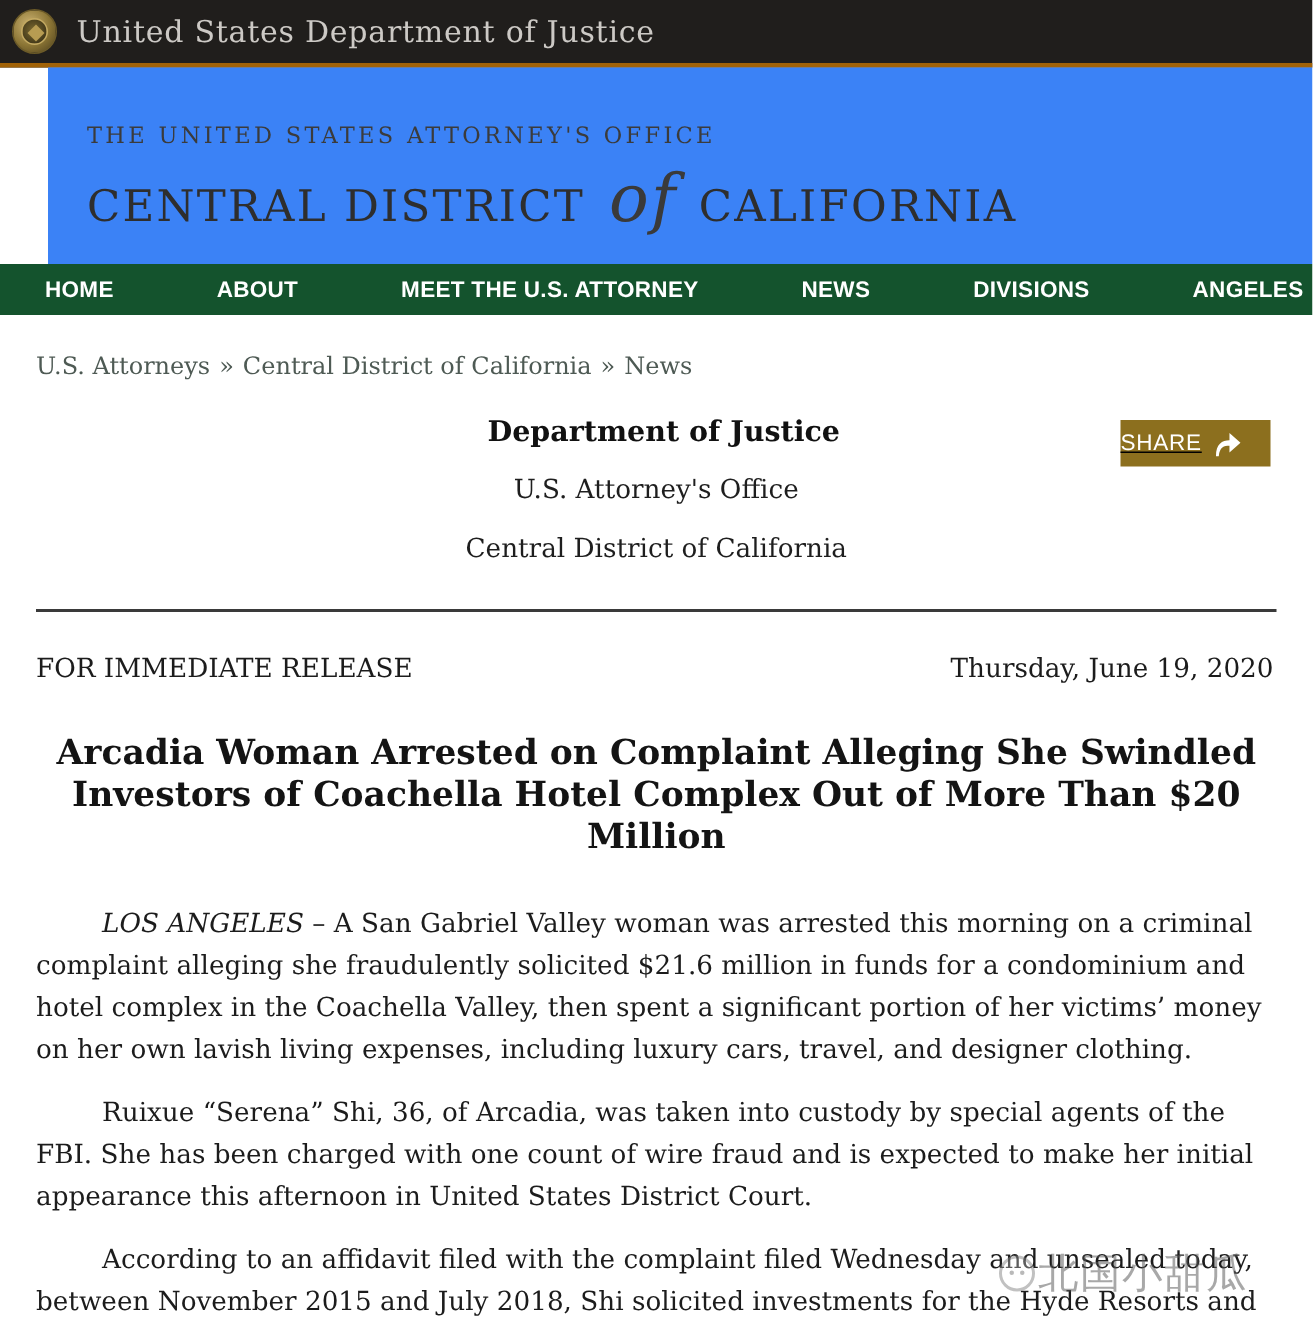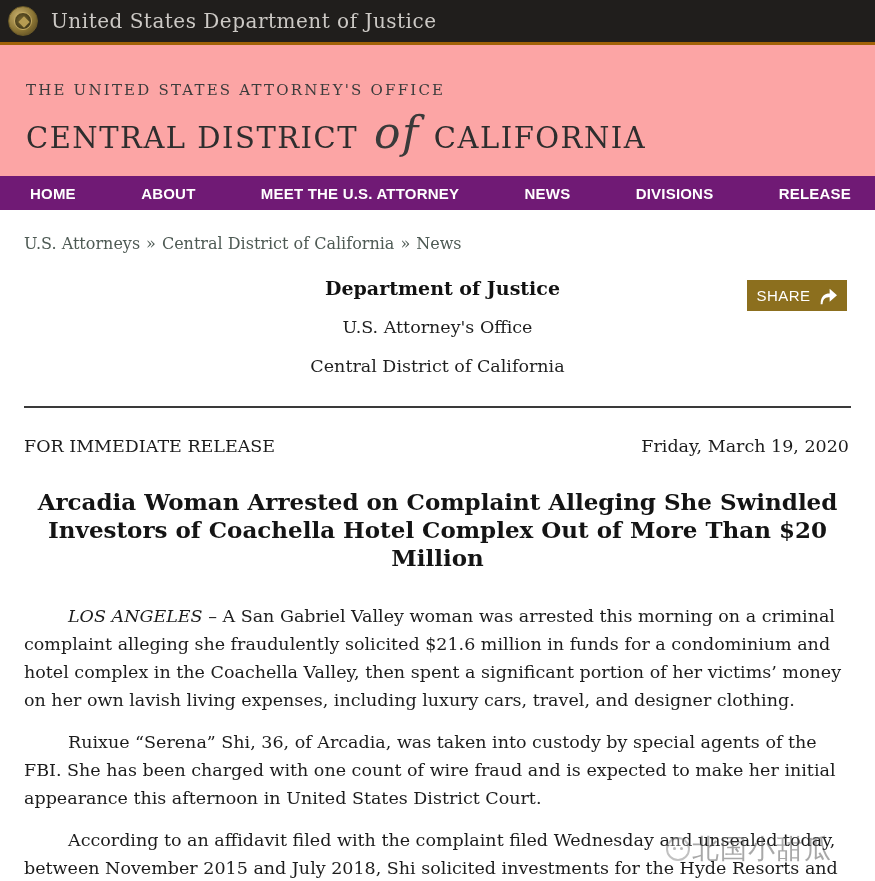--- a/index.html
+++ b/index.html
@@ -36,40 +36,40 @@
     content: ""; position: absolute; left: 11px; top: 11px;
     width: 8px; height: 8px; transform: rotate(45deg);
     background: #b79c52; z-index: 1;
   }
   .topbar-title {
     color: #ccc9c5; font-size: 20px; margin-left: 13px;
     letter-spacing: 0.5px;
   }
 
   
-  .masthead { padding: 36px 16px 18px 26px; background: #fca5a5; }
+  .masthead { padding: 36px 16px 18px 26px; background: #3b82f6; margin-left: 32px; }
   .office-line {
     font-size: 15px; letter-spacing: 2.2px; color: #3b3b3b;
     margin-bottom: 8px;
   }
   .district-line {
     font-size: 29px; letter-spacing: 1.5px; color: #2e2e2e;
     display: flex; align-items: baseline;
   }
   .district-of {
     font-style: italic; font-size: 44px; color: #3a3a3a;
     margin: 0 14px 0 16px;
     font-family: "DejaVu Serif", serif;
   }
 
   
   .nav {
-    height: 34px; background: #701a75;
+    height: 34px; background: #14532d;
     display: flex; align-items: center; justify-content: space-between;
-    padding: 0 24px 0 30px;
+    padding: 0 6px 0 30px;
   }
   .nav a {
     color: #ffffff; text-decoration: none;
     font-family: "Liberation Sans", sans-serif;
     font-weight: bold; font-size: 15px; letter-spacing: 0.2px;
     white-space: nowrap;
   }
 
   
   .breadcrumb {
@@ -83,22 +83,23 @@
   .release-head { position: relative; margin-top: 24px; }
   .agency-block { text-align: center; width: 100%; }
   .agency-name { font-weight: bold; font-size: 19px; color: #111; padding-left: 10px; }
   .agency-office { font-size: 17.5px; margin-top: 18px; color: #1e1e1e; }
   .agency-district { font-size: 17.5px; margin-top: 19px; color: #1e1e1e; }
 
   .share-btn {
     position: absolute; right: 28px; top: 3px;
     width: 100px; height: 31px;
     background: #8c6f1e; border: none; cursor: pointer;
-    display: flex; align-items: center; justify-content: center;
+    display: flex; align-items: center; justify-content: flex-start;
     gap: 7px;
+    text-decoration: underline;
   }
   .share-label {
     color: #ffffff; font-family: "Liberation Sans", sans-serif;
     font-size: 15px; letter-spacing: 0.5px;
   }
   .share-arrow { width: 20px; height: 18px; }
 
   
   .meta-rule {
     border: none; border-top: 2px solid #3a3a3a;
@@ -168,21 +169,21 @@
     <span>CALIFORNIA</span>
   </div>
 </section>
 
 <nav class="nav">
   <a href="#">HOME</a>
   <a href="#">ABOUT</a>
   <a href="#">MEET THE U.S. ATTORNEY</a>
   <a href="#">NEWS</a>
   <a href="#">DIVISIONS</a>
-  <a href="#">RELEASE</a>
+  <a href="#">ANGELES</a>
 </nav>
 
 <div class="breadcrumb">
   <a href="#">U.S. Attorneys</a><span class="crumb-sep">»</span><a href="#">Central District of California</a><span class="crumb-sep">»</span><a href="#">News</a>
 </div>
 
 <section class="release-head">
   <div class="agency-block">
     <div class="agency-name">Department of Justice</div>
     <div class="agency-office">U.S. Attorney's Office</div>
@@ -192,21 +193,21 @@
     <span class="share-label">SHARE</span>
     <svg class="share-arrow" viewBox="0 0 24 22" aria-hidden="true">
       <path d="M3 21 C3 11 8 8 14 8 L14 2 L23 10 L14 18 L14 12.5 C9.5 12.5 6 13.5 5.3 21 Z" fill="#ffffff"></path>
     </svg>
   </button>
 </section>
 
 <hr class="meta-rule">
 <div class="meta-row">
   <span>FOR IMMEDIATE RELEASE</span>
-  <span>Friday, March 19, 2020</span>
+  <span>Thursday, June 19, 2020</span>
 </div>
 
 <h1 class="headline">Arcadia Woman Arrested on Complaint Alleging She Swindled Investors of Coachella Hotel Complex Out of More Than $20 Million</h1>
 
 <article class="article-body">
   <p><span class="dateline">LOS ANGELES</span><span> – A San Gabriel Valley woman was arrested this morning on a criminal complaint alleging she fraudulently solicited $21.6 million in funds for a condominium and hotel complex in the Coachella Valley, then spent a significant portion of her victims’ money on her own lavish living expenses, including luxury cars, travel, and designer clothing.</span></p>
   <p><span>Ruixue “Serena” Shi, 36, of Arcadia, was taken into custody by special agents of the FBI. She has been charged with one count of wire fraud and is expected to make her initial appearance this afternoon in United States District Court.</span></p>
   <p><span>According to an affidavit filed with the complaint filed Wednesday and unsealed today, between November 2015 and July 2018, Shi solicited investments for the Hyde Resorts and Residences Coachella Valley. Hyde Resorts was to be a 207-unit luxury condominium and hotel complex that was supposed to have a total of 95,000 square feet of on-site conference facilities, a pool, spa, fitness center and other amenities.</span></p>
 </article>
 

